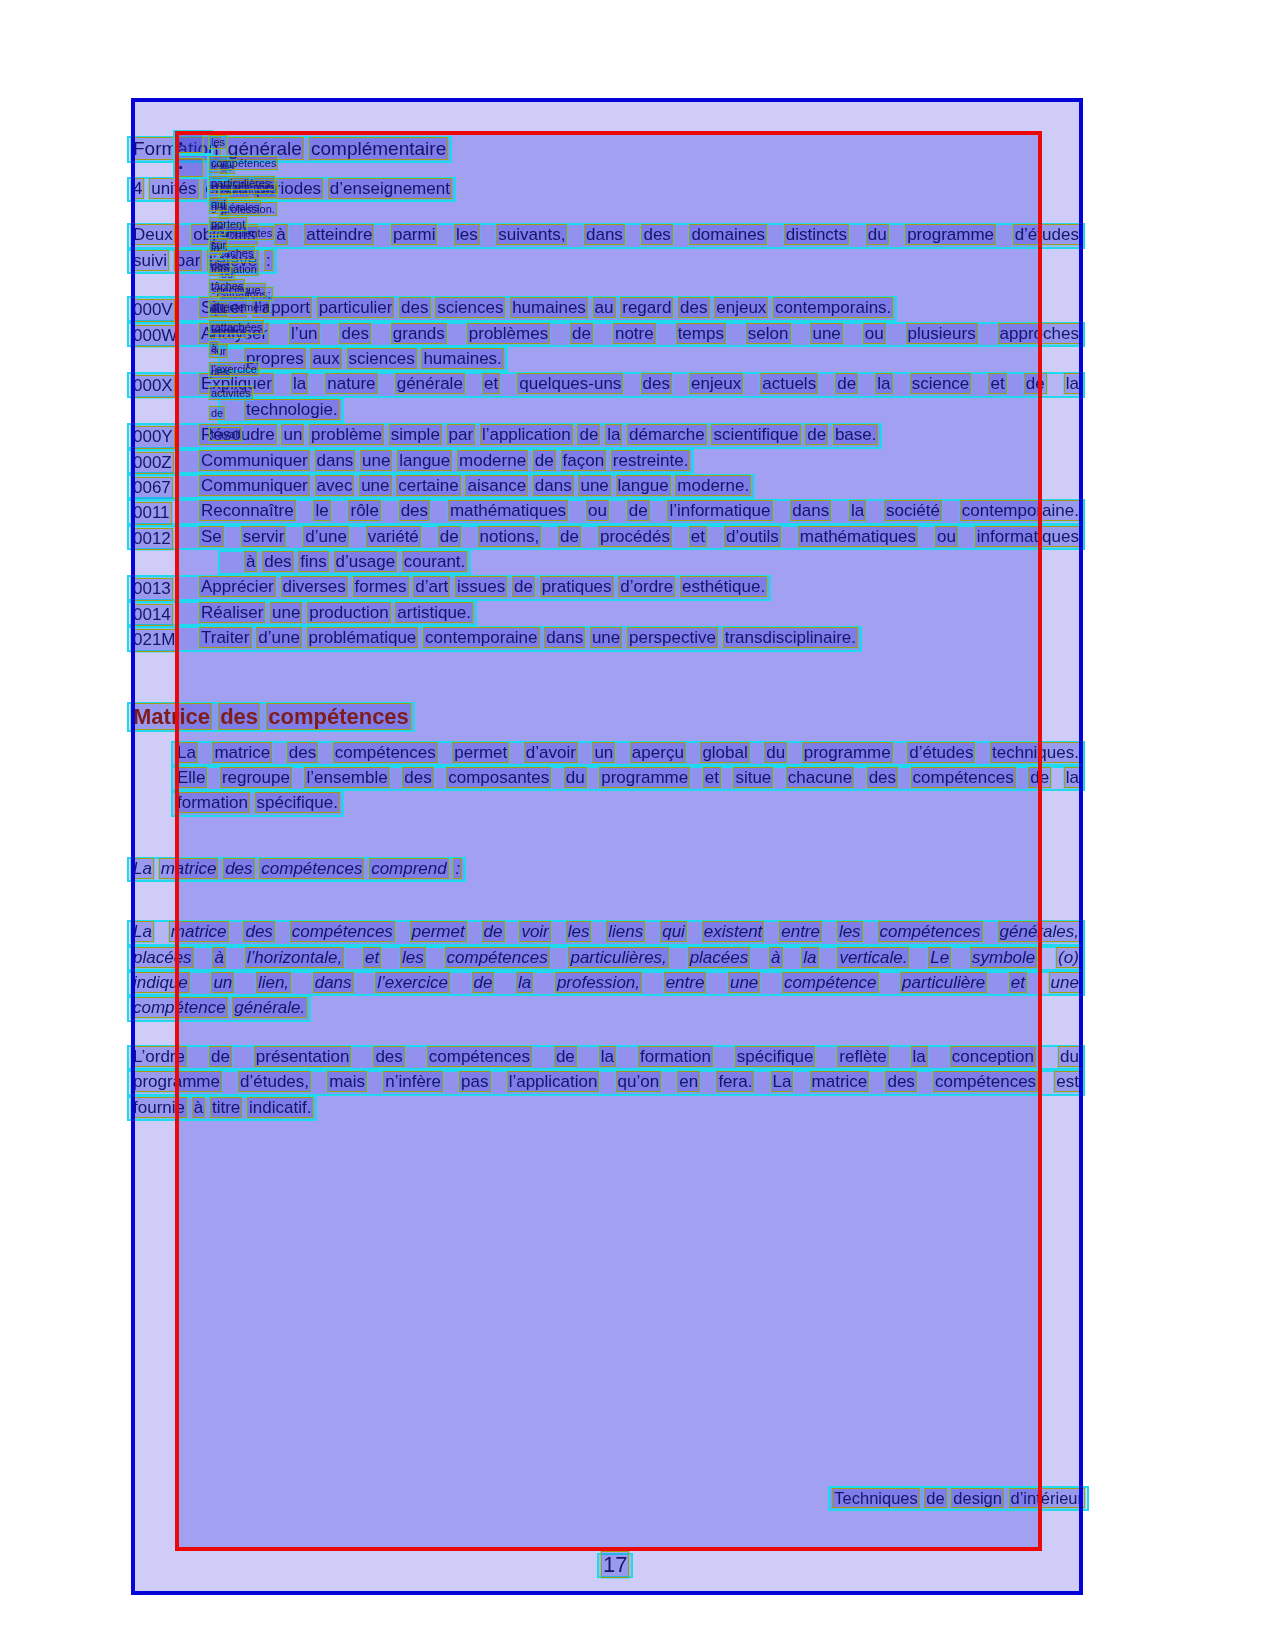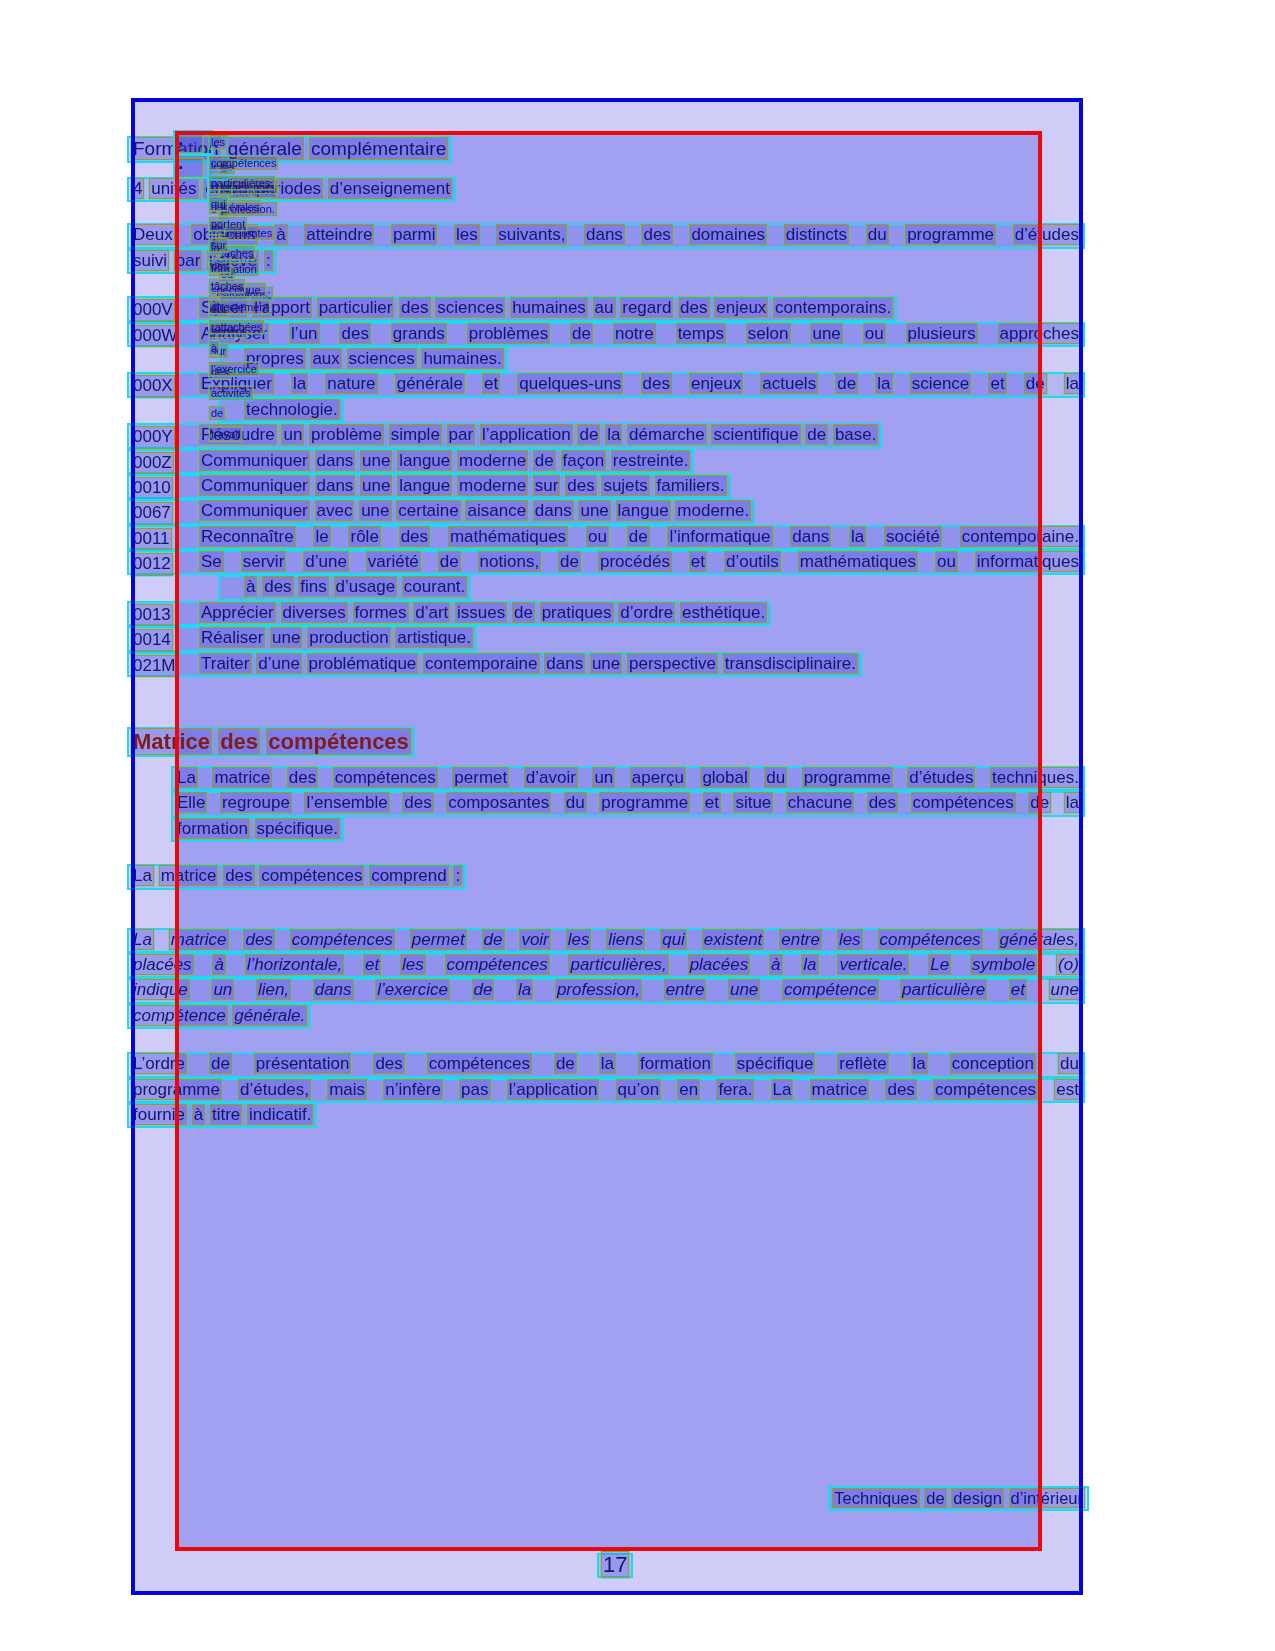--- a/index.html
+++ b/index.html
@@ -71,23 +71,20 @@
         <div class="line j of"><span class="word code">000X</span><span class="word">Expliquer</span> <span class="word">la</span> <span class="word">nature</span> <span class="word">générale</span> <span class="word">et</span> <span class="word">quelques-uns</span> <span class="word">des</span> <span class="word">enjeux</span> <span class="word">actuels</span> <span class="word">de</span> <span class="word">la</span> <span class="word">science</span> <span class="word">et</span> <span class="word">de</span> <span class="word">la</span></div>
         <div class="line h or"><span class="word">technologie.</span></div>
       </div>
       <div class="block objective">
         <div class="line h of"><span class="word code">000Y</span><span class="word">Résoudre</span> <span class="word">un</span> <span class="word">problème</span> <span class="word">simple</span> <span class="word">par</span> <span class="word">l’application</span> <span class="word">de</span> <span class="word">la</span> <span class="word">démarche</span> <span class="word">scientifique</span> <span class="word">de</span> <span class="word">base.</span></div>
       </div>
       <div class="block objective">
         <div class="line h of"><span class="word code">000Z</span><span class="word">Communiquer</span> <span class="word">dans</span> <span class="word">une</span> <span class="word">langue</span> <span class="word">moderne</span> <span class="word">de</span> <span class="word">façon</span> <span class="word">restreinte.</span></div>
       </div>
       <div class="block objective">
-        <div class="line h of"><span class="word code">0010</span><span class="word">Communiquer</span> <span class="word">dans</span> <span class="word">une</span> <span class="word">langue</span> <span class="word">moderne</span> <span class="word">sur</span> <span class="word">des</span> <span class="word">sujets</span> <span class="word">familiers.</span></div>
-      </div>
-      <div class="block objective">
         <div class="line h of"><span class="word code">0067</span><span class="word">Communiquer</span> <span class="word">avec</span> <span class="word">une</span> <span class="word">certaine</span> <span class="word">aisance</span> <span class="word">dans</span> <span class="word">une</span> <span class="word">langue</span> <span class="word">moderne.</span></div>
       </div>
       <div class="block objective">
         <div class="line j of"><span class="word code">0011</span><span class="word">Reconnaître</span> <span class="word">le</span> <span class="word">rôle</span> <span class="word">des</span> <span class="word">mathématiques</span> <span class="word">ou</span> <span class="word">de</span> <span class="word">l’informatique</span> <span class="word">dans</span> <span class="word">la</span> <span class="word">société</span> <span class="word">contemporaine.</span></div>
       </div>
       <div class="block objective">
         <div class="line j of"><span class="word code">0012</span><span class="word">Se</span> <span class="word">servir</span> <span class="word">d’une</span> <span class="word">variété</span> <span class="word">de</span> <span class="word">notions,</span> <span class="word">de</span> <span class="word">procédés</span> <span class="word">et</span> <span class="word">d’outils</span> <span class="word">mathématiques</span> <span class="word">ou</span> <span class="word">informatiques</span></div>
         <div class="line h or"><span class="word">à</span> <span class="word">des</span> <span class="word">fins</span> <span class="word">d’usage</span> <span class="word">courant.</span></div>
       </div>
       <div class="block objective">
@@ -100,21 +97,21 @@
         <div class="line h of"><span class="word code">021M</span><span class="word">Traiter</span> <span class="word">d’une</span> <span class="word">problématique</span> <span class="word">contemporaine</span> <span class="word">dans</span> <span class="word">une</span> <span class="word">perspective</span> <span class="word">transdisciplinaire.</span></div>
       </div>
       <div class="block heading" style="margin-top: 50px;">
         <div class="line h"><span class="word">Matrice</span> <span class="word">des</span> <span class="word">compétences</span></div>
       </div>
       <div class="block para" style="margin-top: 9px; padding-left: 44px;">
         <div class="line j"><span class="word">La</span> <span class="word">matrice</span> <span class="word">des</span> <span class="word">compétences</span> <span class="word">permet</span> <span class="word">d’avoir</span> <span class="word">un</span> <span class="word">aperçu</span> <span class="word">global</span> <span class="word">du</span> <span class="word">programme</span> <span class="word">d’études</span> <span class="word">techniques.</span></div>
         <div class="line j"><span class="word">Elle</span> <span class="word">regroupe</span> <span class="word">l’ensemble</span> <span class="word">des</span> <span class="word">composantes</span> <span class="word">du</span> <span class="word">programme</span> <span class="word">et</span> <span class="word">situe</span> <span class="word">chacune</span> <span class="word">des</span> <span class="word">compétences</span> <span class="word">de</span> <span class="word">la</span></div>
         <div class="line h"><span class="word">formation</span> <span class="word">spécifique.</span></div>
       </div>
-      <div class="block para" style="margin-top: 22px;">
+      <div class="block para" style="margin-top: 40px; font-style: italic;">
         <div class="line h"><span class="word">La</span> <span class="word">matrice</span> <span class="word">des</span> <span class="word">compétences</span> <span class="word">comprend</span> <span class="word">:</span></div>
       </div>
       <div class="block bullet" style="margin-top: 24px;">
         <div class="line j bf"><span class="word bullet">▪</span><span class="word">les</span> <span class="word">compétences</span> <span class="word">générales</span> <span class="word">de</span> <span class="word">la</span> <span class="word">formation</span> <span class="word">spécifique,</span> <span class="word">qui</span> <span class="word">portent</span> <span class="word">sur</span> <span class="word">des</span> <span class="word">activités</span> <span class="word">de</span> <span class="word">travail</span></div>
         <div class="line h br"><span class="word">communes</span> <span class="word">à</span> <span class="word">différentes</span> <span class="word">tâches</span> <span class="word">ou</span> <span class="word">situations;</span></div>
       </div>
       <div class="block bullet">
         <div class="line j bf"><span class="word bullet">▪</span><span class="word">les</span> <span class="word">compétences</span> <span class="word">particulières,</span> <span class="word">qui</span> <span class="word">portent</span> <span class="word">sur</span> <span class="word">des</span> <span class="word">tâches</span> <span class="word">directement</span> <span class="word">rattachées</span> <span class="word">à</span> <span class="word">l’exercice</span></div>
         <div class="line h br"><span class="word">de</span> <span class="word">la</span> <span class="word">profession.</span></div>
       </div>

